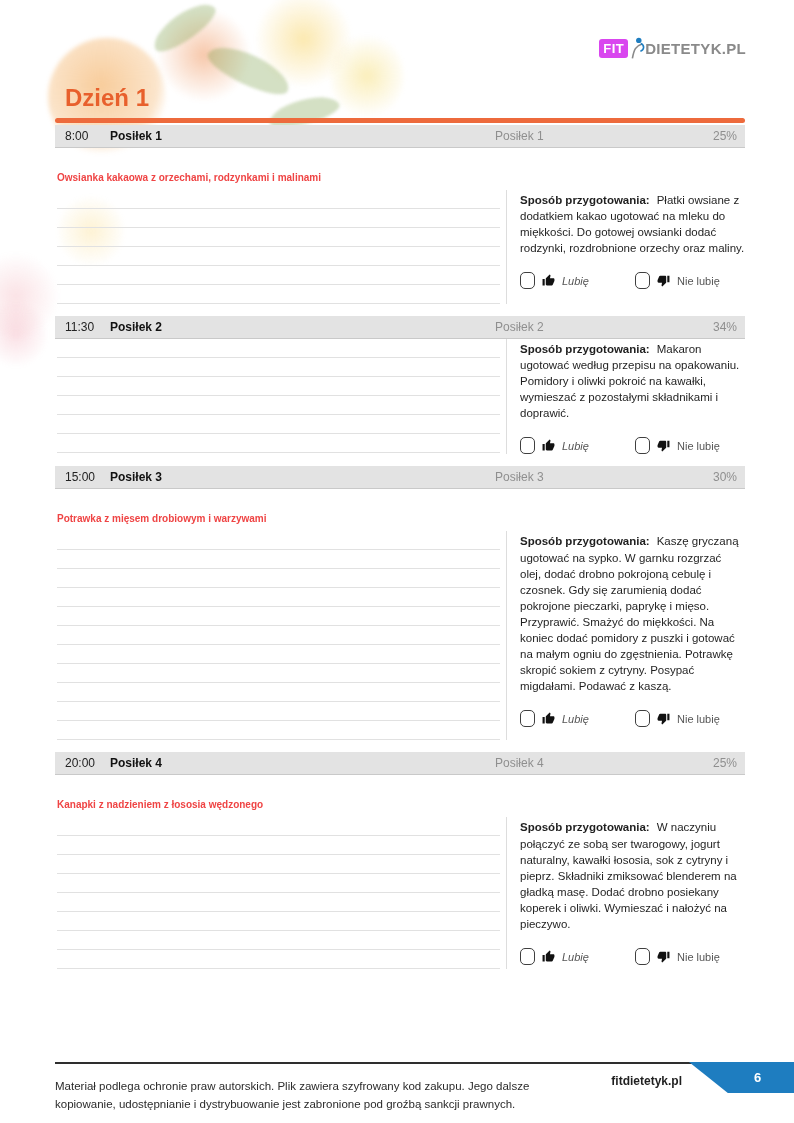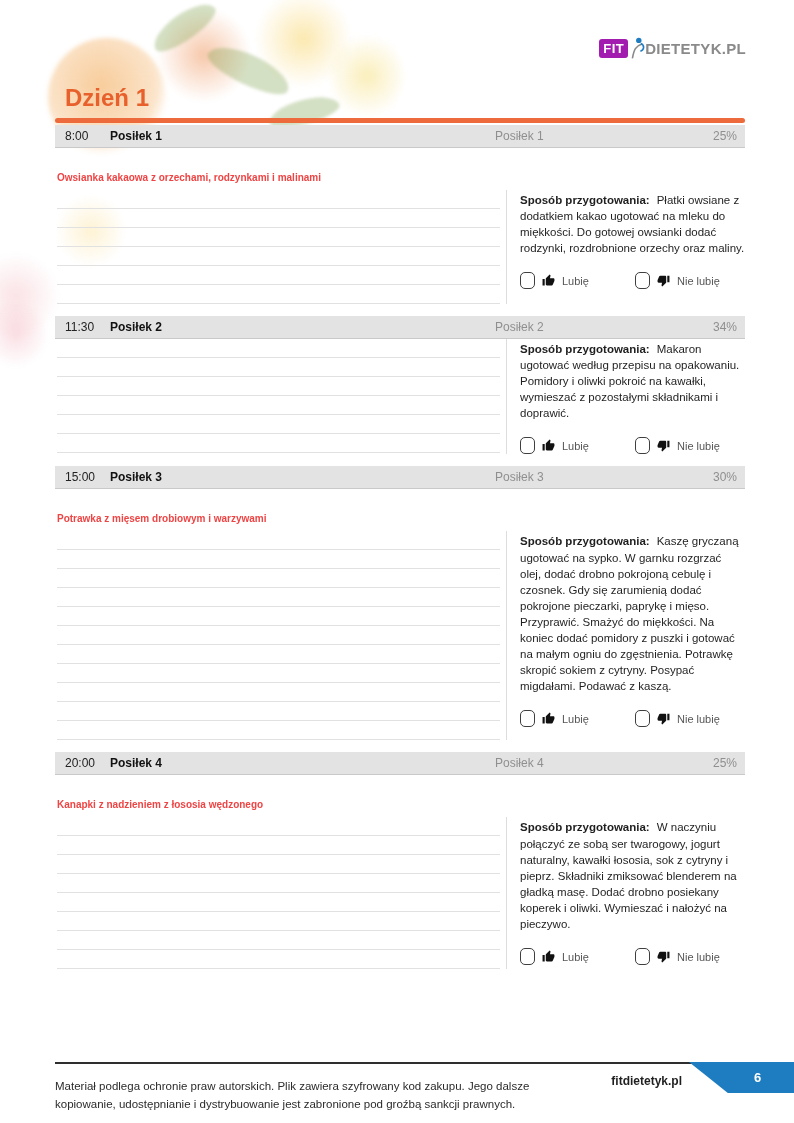--- a/index.html
+++ b/index.html
@@ -25,21 +25,21 @@
         background:radial-gradient(circle, rgba(250,215,120,.32), rgba(250,215,120,0) 70%); }
   .b7 { left:-15px; top:298px; width:62px; height:72px;
         background:radial-gradient(circle, rgba(236,130,150,.25), rgba(236,130,150,0) 70%); }
   .leaf { position:absolute; background:rgba(122,160,70,.32); border-radius:50% 50% 50% 50% / 60% 60% 40% 40%; filter:blur(1.5px); }
   .l1 { left:148px; top:14px; width:72px; height:26px; transform:rotate(-35deg); }
   .l2 { left:205px; top:55px; width:88px; height:30px; transform:rotate(25deg); }
   .l3 { left:268px; top:100px; width:72px; height:24px; transform:rotate(-15deg); }
 
   
   .logo { position:absolute; right:48px; top:36px; display:flex; align-items:center; gap:1px; z-index:2; }
-  .logo-fit { background:#a21caf; color:#fff; font-weight:bold; font-size:13px;
+  .logo-fit { background:#d946ef; color:#fff; font-weight:bold; font-size:13px;
               padding:2px 4px; border-radius:3px; letter-spacing:.5px; }
   .logo-person { margin:0 -2px 0 1px; }
   .logo-rest { color:#8a8a8a; font-weight:bold; font-size:15px; letter-spacing:.3px; }
 
   
   .content { position:absolute; left:55px; top:0; width:690px; z-index:1; }
   h1.day-title { margin:86px 0 8px 10px; font-size:24px; line-height:1; color:#E8602C; font-weight:bold; }
   .orange-bar { height:5px; background:#ED6A3C; border-radius:3px; margin-bottom:2px; }
 
   
@@ -58,21 +58,21 @@
   .ing-name { width:188px; font-size:12px; color:#1a1a1a; line-height:1.25; }
   .ing-amt { width:57px; font-size:12px; color:#1a1a1a; }
   .ing-measure { flex:1; font-size:10.5px; color:#9b9b9b; }
 
   .prep { flex:1; border-left:1px solid #ddd; margin-left:6px; padding:2px 0 0 13px; }
   .prep-text { font-size:11.5px; line-height:1.4; color:#1f1f1f; }
   .prep-label { font-weight:bold; margin-right:7px; }
 
   .likes { display:flex; align-items:center; margin-top:16px; }
   .like-group { display:flex; align-items:center; gap:7px; }
-  .like-group.first { width:115px; }
+  .like-group.first { width:115px;font-style:italic; }
   .checkbox { display:inline-block; width:15px; height:17px; border:1.7px solid #3f3f3f;
               border-radius:5px; background:#fff; cursor:pointer; }
   .thumb { width:13px; height:13px; fill:#111; }
   .like-label { font-size:11px; color:#555; }
 
   
   .footer { position:absolute; left:55px; right:0; top:1062px; border-top:2px solid #2e2e2e; z-index:1; }
   .foot-text { width:505px; margin-top:14px; font-size:11.5px; line-height:1.55; color:#2b2b2b; }
   .foot-site { position:absolute; right:112px; top:10px; font-weight:bold; font-size:12px; color:#1f1f1f; }
   .page-badge { position:absolute; right:0; top:-2px; width:105px; height:31px; background:#1E7DC0;

